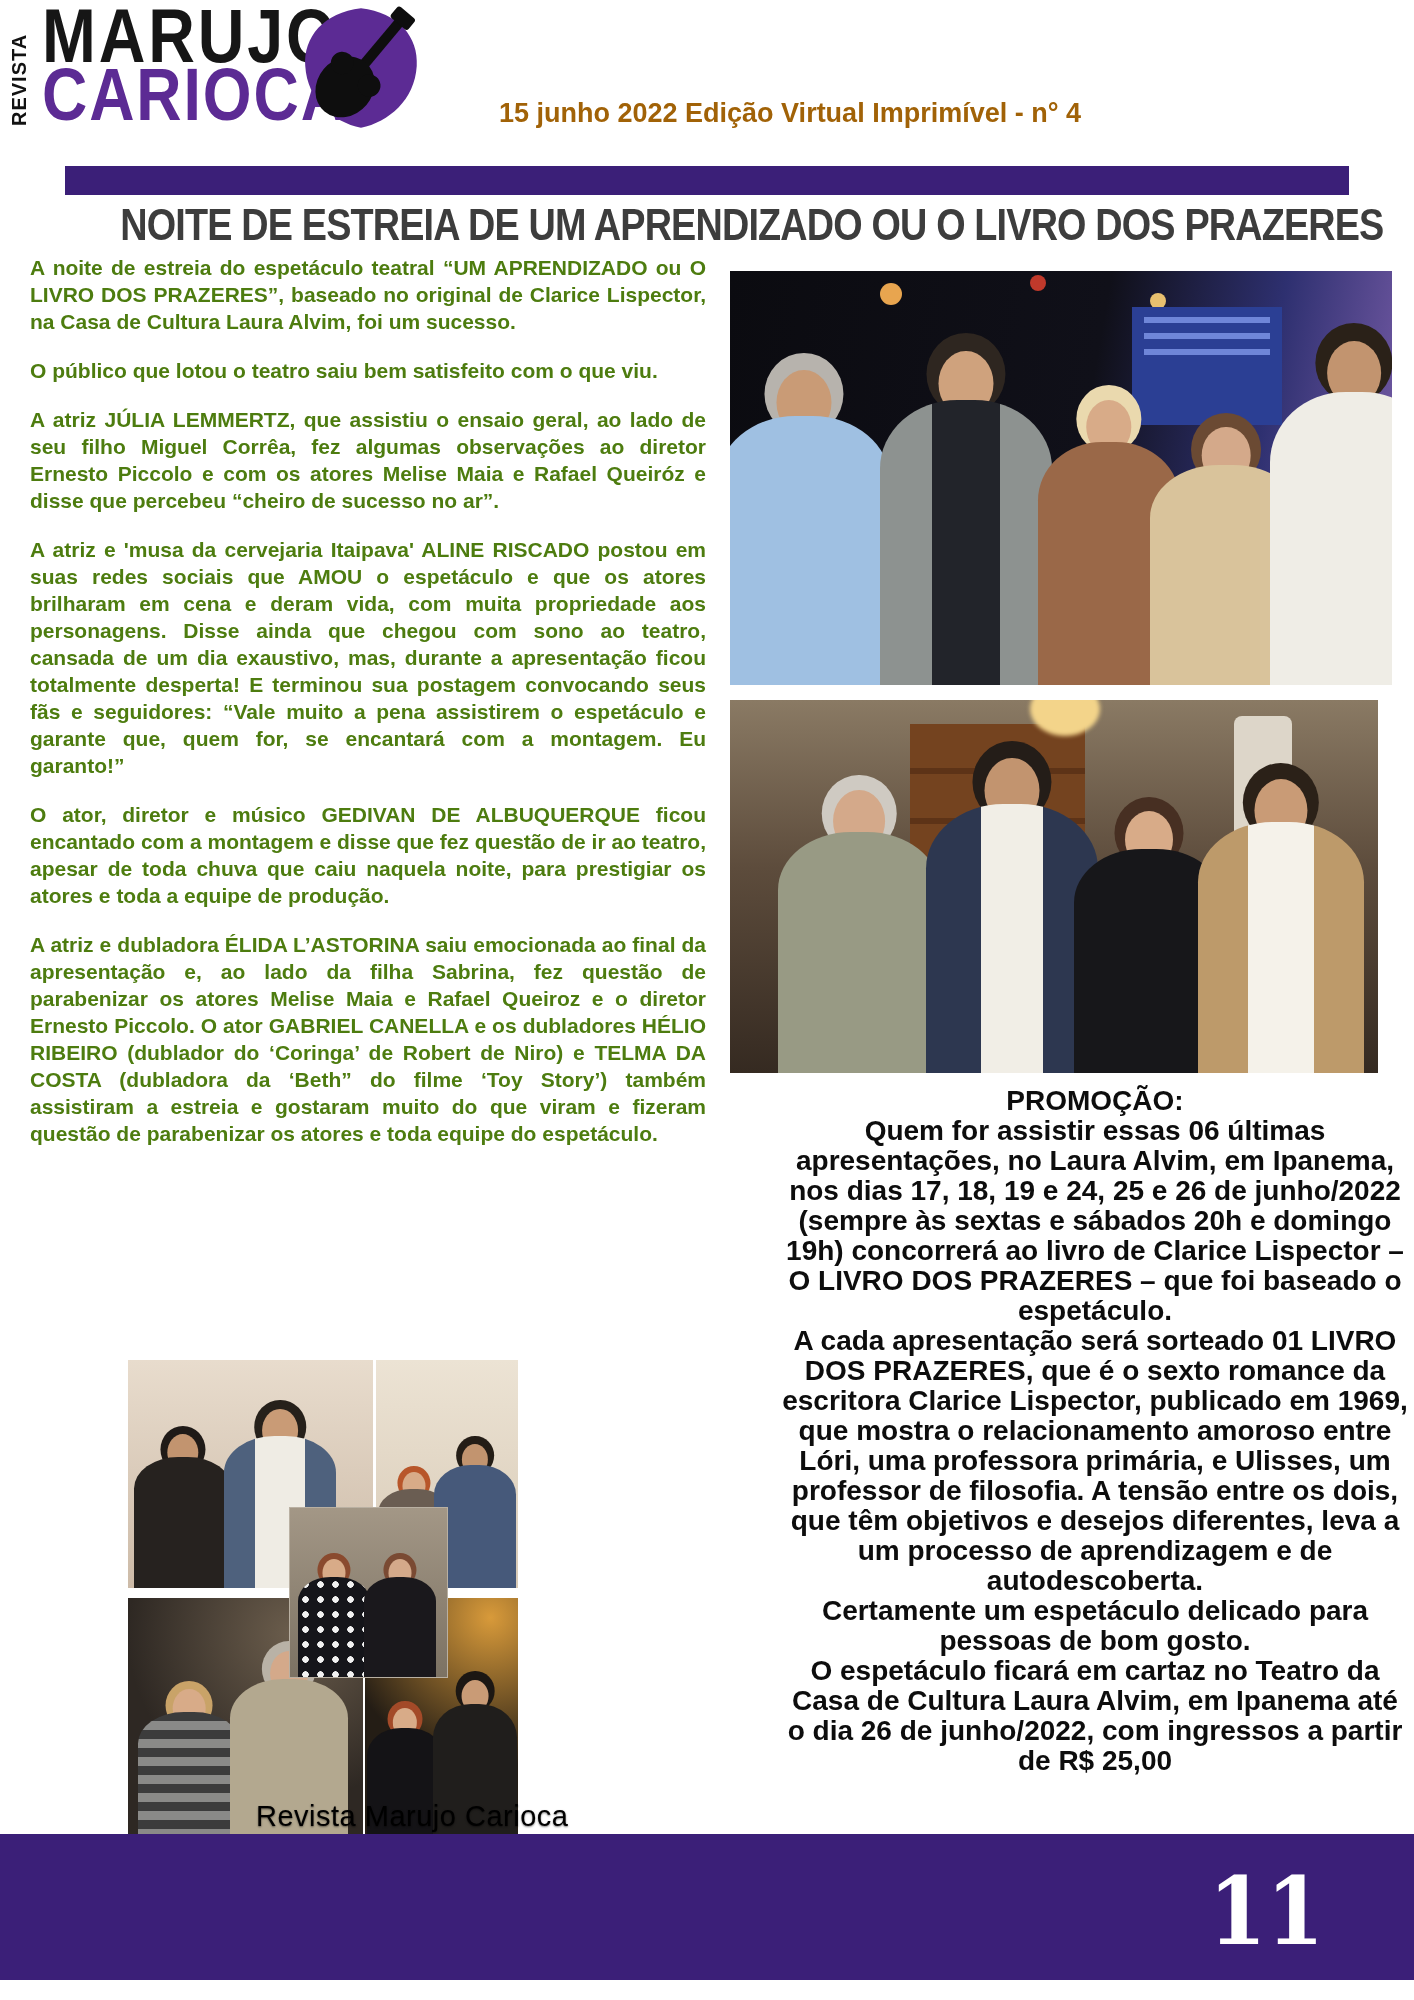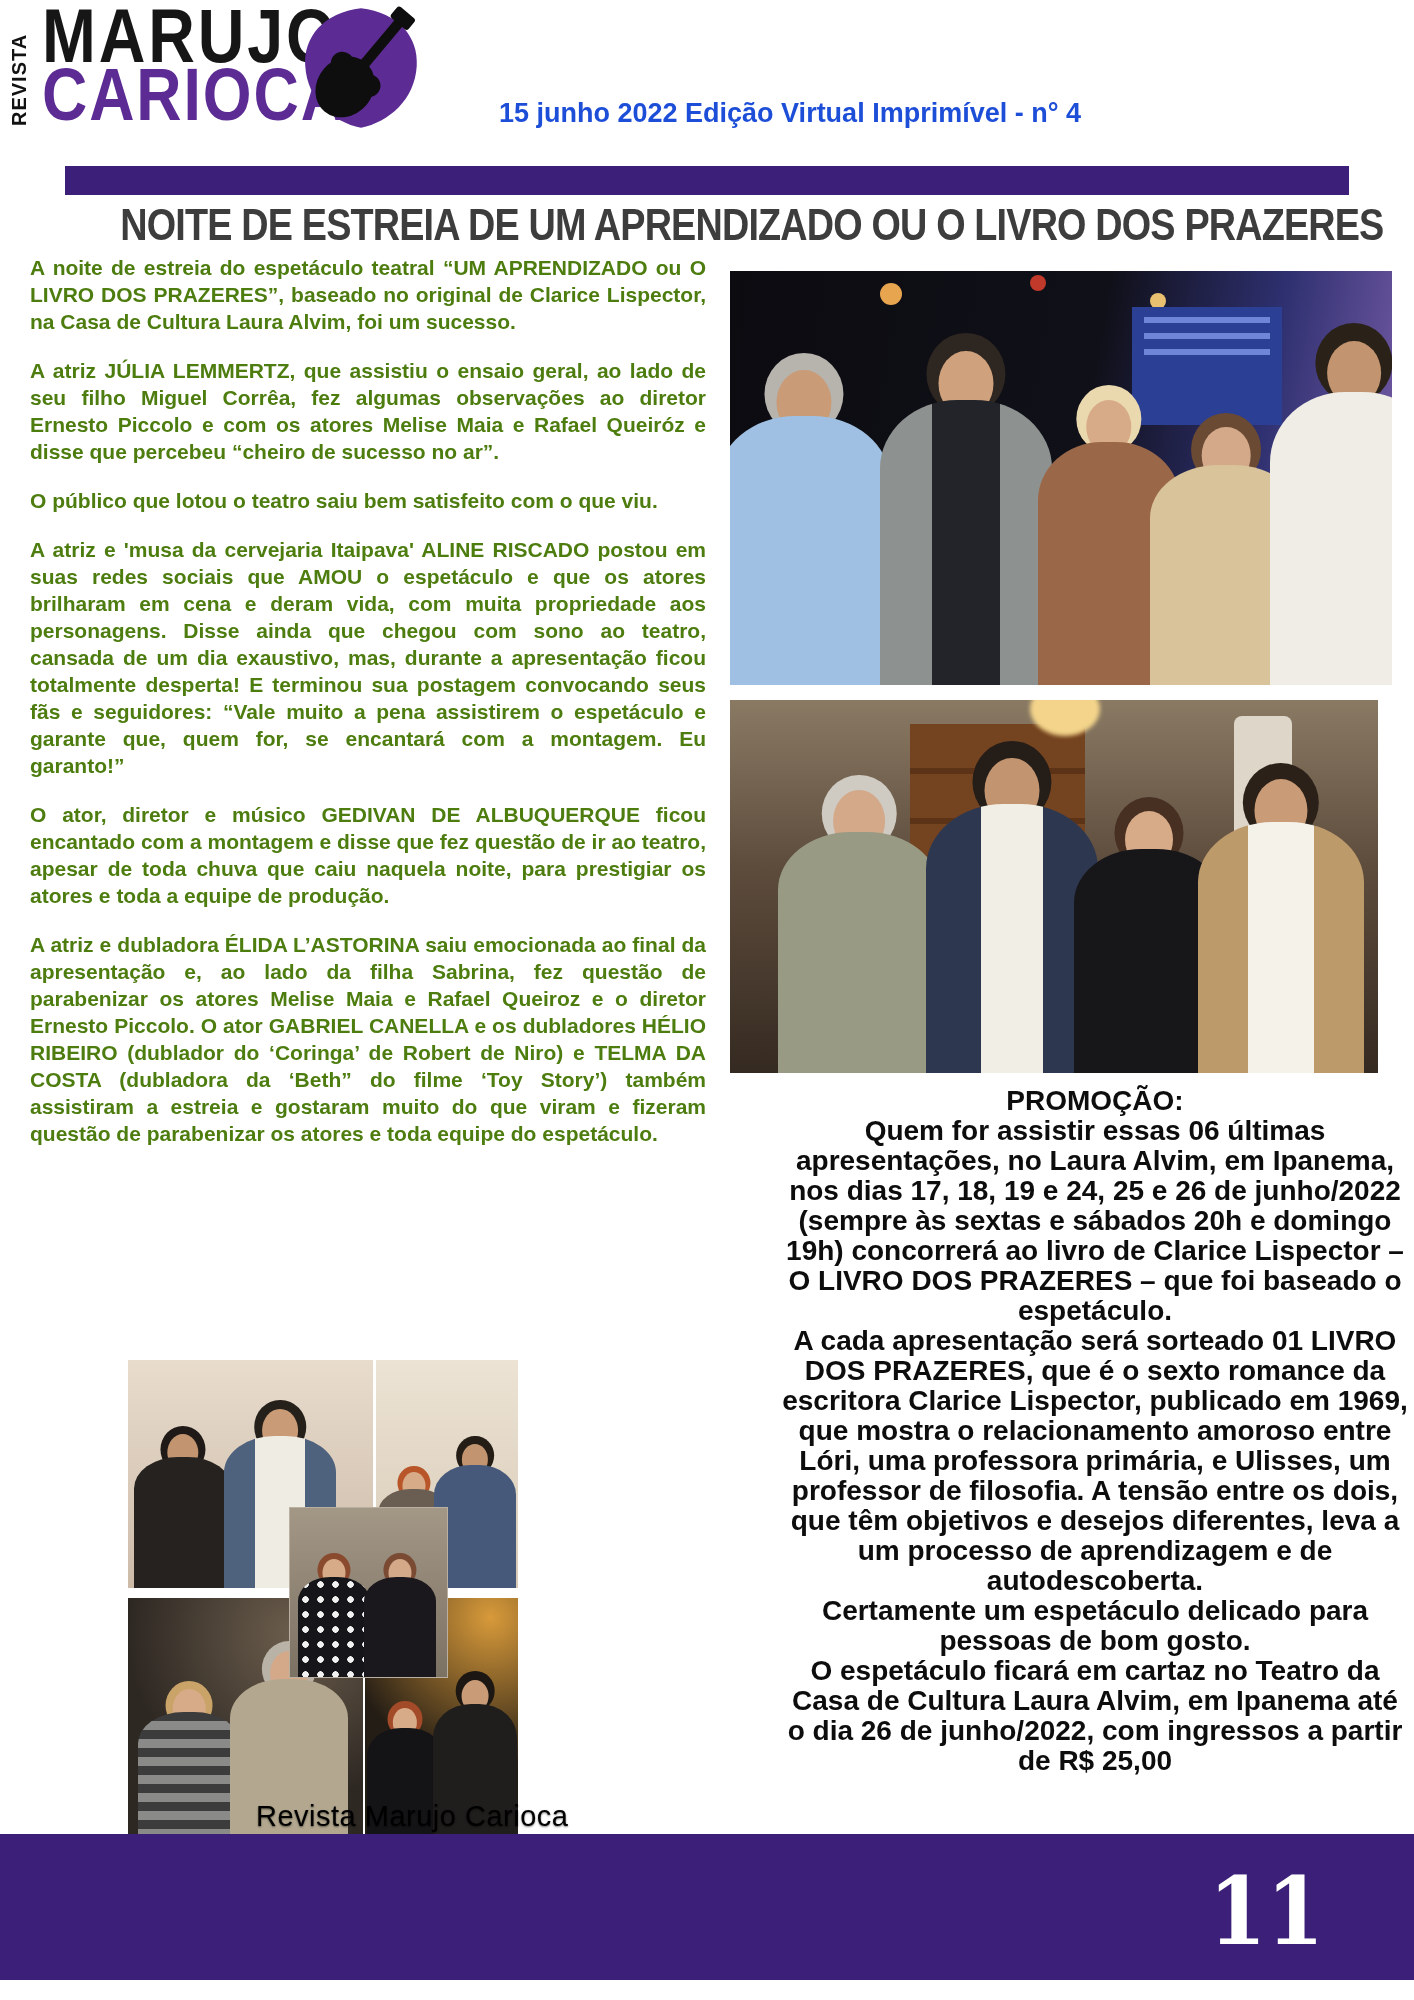--- a/index.html
+++ b/index.html
@@ -11,21 +11,21 @@
   .logo-vertical{position:absolute;left:0px;top:12px;height:110px;display:flex;align-items:center;
         writing-mode:vertical-rl;transform:rotate(180deg);font-weight:700;font-size:20px;
         letter-spacing:1px;color:#121212;}
   .logo-marujo{position:absolute;left:34px;top:-4px;font-weight:700;font-size:68px;line-height:62px;
         color:#161616;letter-spacing:3px;transform:scale(0.95,1.12);transform-origin:left top;}
   .logo-carioca{position:absolute;left:34px;top:56px;font-weight:700;font-size:66px;line-height:62px;
         color:#5C2B94;letter-spacing:2px;transform:scale(0.95,1.12);transform-origin:left top;}
   .pick{position:absolute;left:288px;top:0px;width:130px;height:128px;}
 
   .issue-line{position:absolute;left:480px;top:98px;width:620px;text-align:center;
-        font-weight:700;font-size:27px;color:#1d4ed8;}
+        font-weight:700;font-size:27px;color:#a16207;}
 
   .purple-bar{position:absolute;left:65px;top:166px;width:1284px;height:29px;background:#3B1F78;}
 
   .headline{position:absolute;left:0;right:0;top:199px;text-align:left;}
   .headline span{display:inline-block;white-space:nowrap;font-weight:700;font-size:45px;
         color:#3D3D3D;letter-spacing:-1px;transform:scaleX(0.84);}
 
   
   .col-left{position:absolute;left:30px;top:254px;width:676px;color:#4d7c0f;
         font-weight:700;font-size:21px;line-height:27px;text-align:justify;}
@@ -100,22 +100,22 @@
   <div class="issue-line">15 junho 2022 Edição Virtual Imprimível - n° 4</div>
 
   <div class="purple-bar"></div>
 
   <div class="headline">
     <span>NOITE DE ESTREIA DE UM APRENDIZADO OU O LIVRO DOS PRAZERES</span>
   </div>
 
   <div class="col-left">
     <p>A noite de estreia do espetáculo teatral “UM APRENDIZADO ou O LIVRO DOS PRAZERES”, baseado no original de Clarice Lispector, na Casa de Cultura Laura Alvim, foi um sucesso.</p>
+    <p>O público que lotou o teatro saiu bem satisfeito com o que viu.</p>
     <p>A atriz JÚLIA LEMMERTZ, que assistiu o ensaio geral, ao lado de seu filho Miguel Corrêa, fez algumas observações ao diretor Ernesto Piccolo e com os atores Melise Maia e Rafael Queiróz e disse que percebeu “cheiro de sucesso no ar”.</p>
-    <p>O público que lotou o teatro saiu bem satisfeito com o que viu.</p>
     <p>A atriz e 'musa da cervejaria Itaipava' ALINE RISCADO postou em suas redes sociais que AMOU o espetáculo e que os atores brilharam em cena e deram vida, com muita propriedade aos personagens. Disse ainda que chegou com sono ao teatro, cansada de um dia exaustivo, mas, durante a apresentação ficou totalmente desperta! E terminou sua postagem convocando seus fãs e seguidores: “Vale muito a pena assistirem o espetáculo e garante que, quem for, se encantará com a montagem. Eu garanto!”</p>
     <p>O ator, diretor e músico GEDIVAN DE ALBUQUERQUE ficou encantado com a montagem e disse que fez questão de ir ao teatro, apesar de toda chuva que caiu naquela noite, para prestigiar os atores e toda a equipe de produção.</p>
     <p>A atriz e dubladora ÉLIDA L’ASTORINA saiu emocionada ao final da apresentação e, ao lado da filha Sabrina, fez questão de parabenizar os atores Melise Maia e Rafael Queiroz e o diretor Ernesto Piccolo. O ator GABRIEL CANELLA e os dubladores HÉLIO RIBEIRO (dublador do ‘Coringa’ de Robert de Niro) e TELMA DA COSTA (dubladora da ‘Beth” do filme ‘Toy Story’) também assistiram a estreia e gostaram muito do que viram e fizeram questão de parabenizar os atores e toda equipe do espetáculo.</p>
   </div>
 
   <div class="photo photo-stage">
     <span class="lamp" style="left:150px;top:12px;width:22px;height:22px;background:#e8a54f;"></span>
     <span class="lamp" style="left:300px;top:4px;width:16px;height:16px;background:#c0392b;"></span>
     <span class="lamp" style="left:420px;top:22px;width:16px;height:16px;background:#e8c06f;"></span>
     <div class="screen" style="right:110px;top:36px;width:150px;height:118px;">

